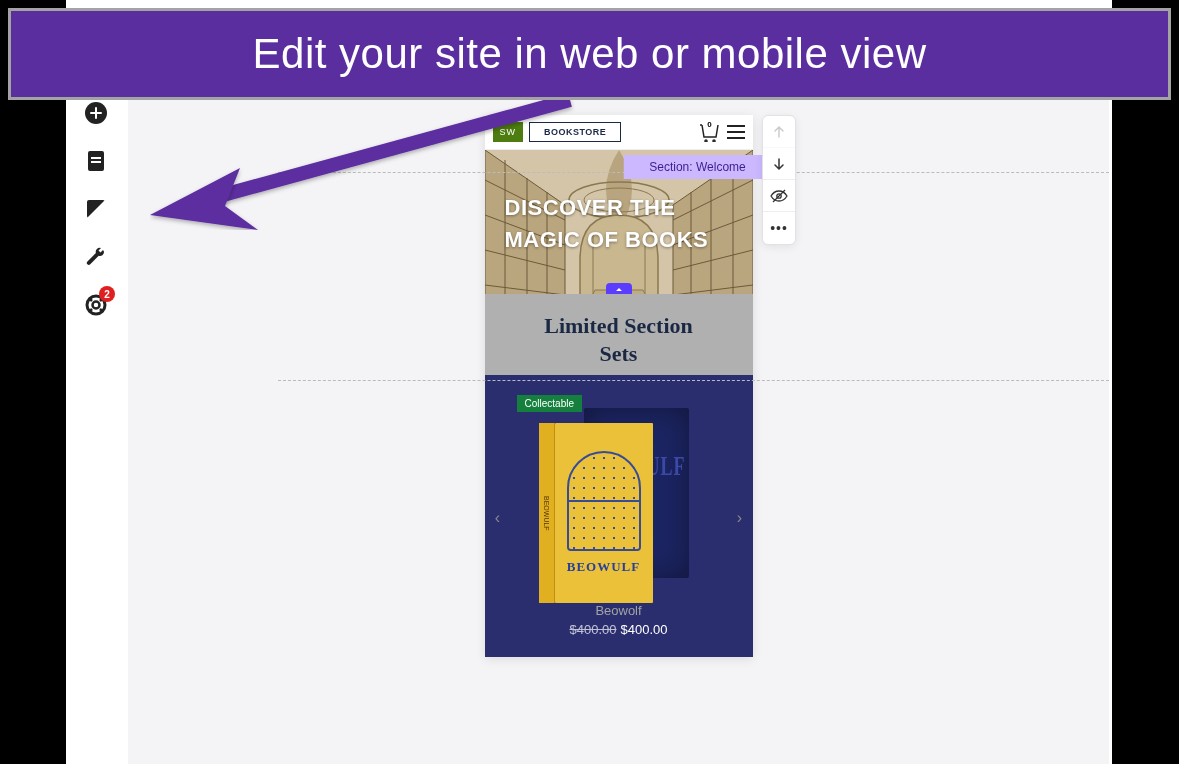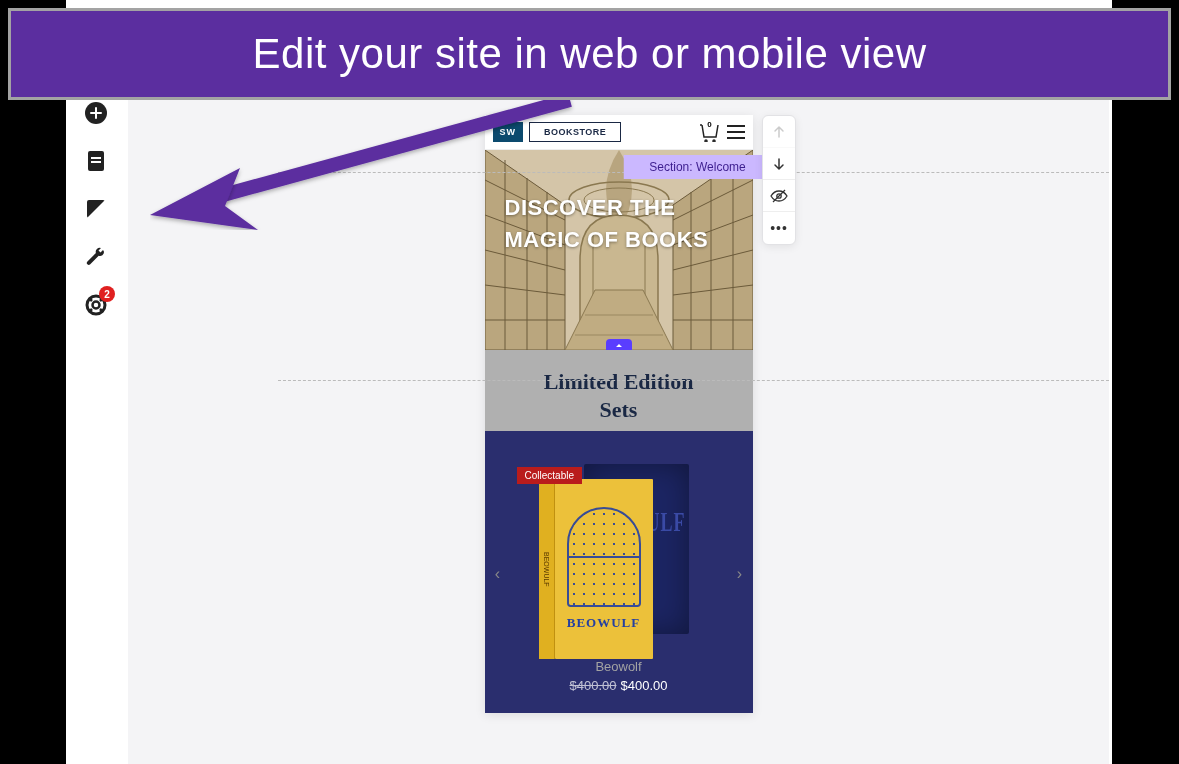--- a/index.html
+++ b/index.html
@@ -30,57 +30,57 @@
 
 .canvas {
   position: absolute; top: 100px; left: 128px; right: 70px; bottom: 0; background: #f4f4f6;
 }
 .mobile-preview {
   position: absolute; top: 15px; left: 50%; transform: translateX(-50%); width: 268px; background: #fff; box-shadow: 0 2px 10px rgba(0,0,0,0.1);
 }
 .mp-header {
   height: 35px; display: flex; align-items: center; padding: 0 8px; gap: 6px; border-bottom: 1px solid #eee;
 }
-.mp-logo { background: #0c4a6e; color: #fff; font-size: 9px; font-weight: 700; padding: 5px 7px; letter-spacing: 1px; }
+.mp-logo { background: #4d7c0f; color: #fff; font-size: 9px; font-weight: 400; padding: 5px 7px; letter-spacing: 1px; }
 .mp-brand { border: 1px solid #1a2844; color: #1a2844; font-size: 9px; font-weight: 600; padding: 4px 14px; letter-spacing: 0.5px; }
 .mp-spacer { flex: 1; }
 .mp-cart { position: relative; width: 22px; height: 20px; }
 .mp-cart-count { position: absolute; top: -2px; left: 50%; transform: translateX(-50%); font-size: 8px; font-weight: 600; }
 .mp-menu-icon { width: 18px; height: 14px; display: flex; flex-direction: column; justify-content: space-between; }
 .mp-menu-icon span { height: 2px; background: #222; }
 
 .section-label {
   position: absolute; top: 50px; right: 0; background: #cbb8ff; color: #3d1e8f; font-size: 12px; padding: 5px 26px; z-index: 20;
 }
 .dashed-line {
   position: absolute; left: 150px; right: 0; border-top: 1px dashed #bbb; z-index: 5;
 }
 
 .hero {
-  position: relative; height: 200px; overflow: hidden; background: #8b5cf6;
+  position: relative; height: 144px; overflow: hidden; background: #8b5cf6;
 }
 .hero-illus { position: absolute; inset: 0; }
 .hero-text {
   position: absolute; top: 42px; left: 20px; right: 20px; color: #fff; font-size: 22px; font-weight: 700; line-height: 1.45; letter-spacing: 0.5px; text-shadow: 0 1px 3px rgba(0,0,0,0.4);
 }
 
 .resize-handle {
   position: absolute; bottom: -11px; left: 50%; transform: translateX(-50%); width: 26px; height: 22px; background: #5a3dff; border-radius: 4px; display: flex; align-items: center; justify-content: center; z-index: 30; cursor: ns-resize;
 }
 
 .limited {
   position: relative; background: #b0b0b0; padding: 18px 0 8px; text-align: center;
 }
 .limited-title { color: #1a2844; font-family: Georgia, serif; font-size: 22px; font-weight: 600; line-height: 1.25; }
 
 .product {
   background: #2a2e6e; padding: 28px 16px 20px; position: relative; text-align: center;
 }
 .prod-badge {
-  position: absolute; top: 36px; left: 32px; background: #b91c1c; color: #fff; font-size: 10px; padding: 3px 8px; z-index: 10;
+  position: absolute; top: 20px; left: 32px; background: #15803d; color: #fff; font-size: 10px; padding: 3px 8px; z-index: 10;
 }
 .books { position: relative; height: 200px; display: flex; align-items: flex-end; justify-content: center; }
 .book-back {
   width: 105px; height: 170px; background: #1c2563; border-radius: 2px; position: absolute; right: 48px; top: 5px; box-shadow: inset 0 0 30px rgba(0,0,0,0.4);
 }
 .book-back-title { color: #3a4aa5; font-family: Georgia, serif; font-size: 18px; font-weight: 700; transform: scaleY(1.5); position: absolute; top: 48px; left: 0; right: 0; text-align: center; letter-spacing: 1px; }
 .book-front-wrap { position: absolute; left: 38px; top: 20px; display: flex; }
 .book-spine { width: 16px; height: 180px; background: #e0b020; border-right: 1px solid #c09010; writing-mode: vertical-rl; text-orientation: mixed; font-size: 7px; color: #5a3a00; display: flex; align-items: center; justify-content: center; padding: 6px 0; }
 .book-front {
   width: 98px; height: 180px; background: #ecc13a; border-radius: 1px; display: flex; flex-direction: column; align-items: center; justify-content: center; position: relative; overflow: hidden;
@@ -211,21 +211,21 @@
       <div class="hero-text">DISCOVER THE MAGIC OF BOOKS</div>
       <div class="resize-handle">
         <svg width="12" height="14" viewBox="0 0 12 14">
             <path d="M6 1l3 3H3zM6 13l3-3H3z" fill="#fff"></path>
           </svg>
       </div>
     </div>
 
     <div class="limited">
       <div class="limited-title">
-        <span>Limited Edition</span><br>
+        <span>Limited Section</span><br>
         <span>Sets</span>
       </div>
     </div>
 
     <div class="product">
       <div class="prod-badge">Collectable</div>
       <div class="carousel-arrow ca-left">‹</div>
       <div class="carousel-arrow ca-right">›</div>
       <div class="books">
         <div class="book-back">

